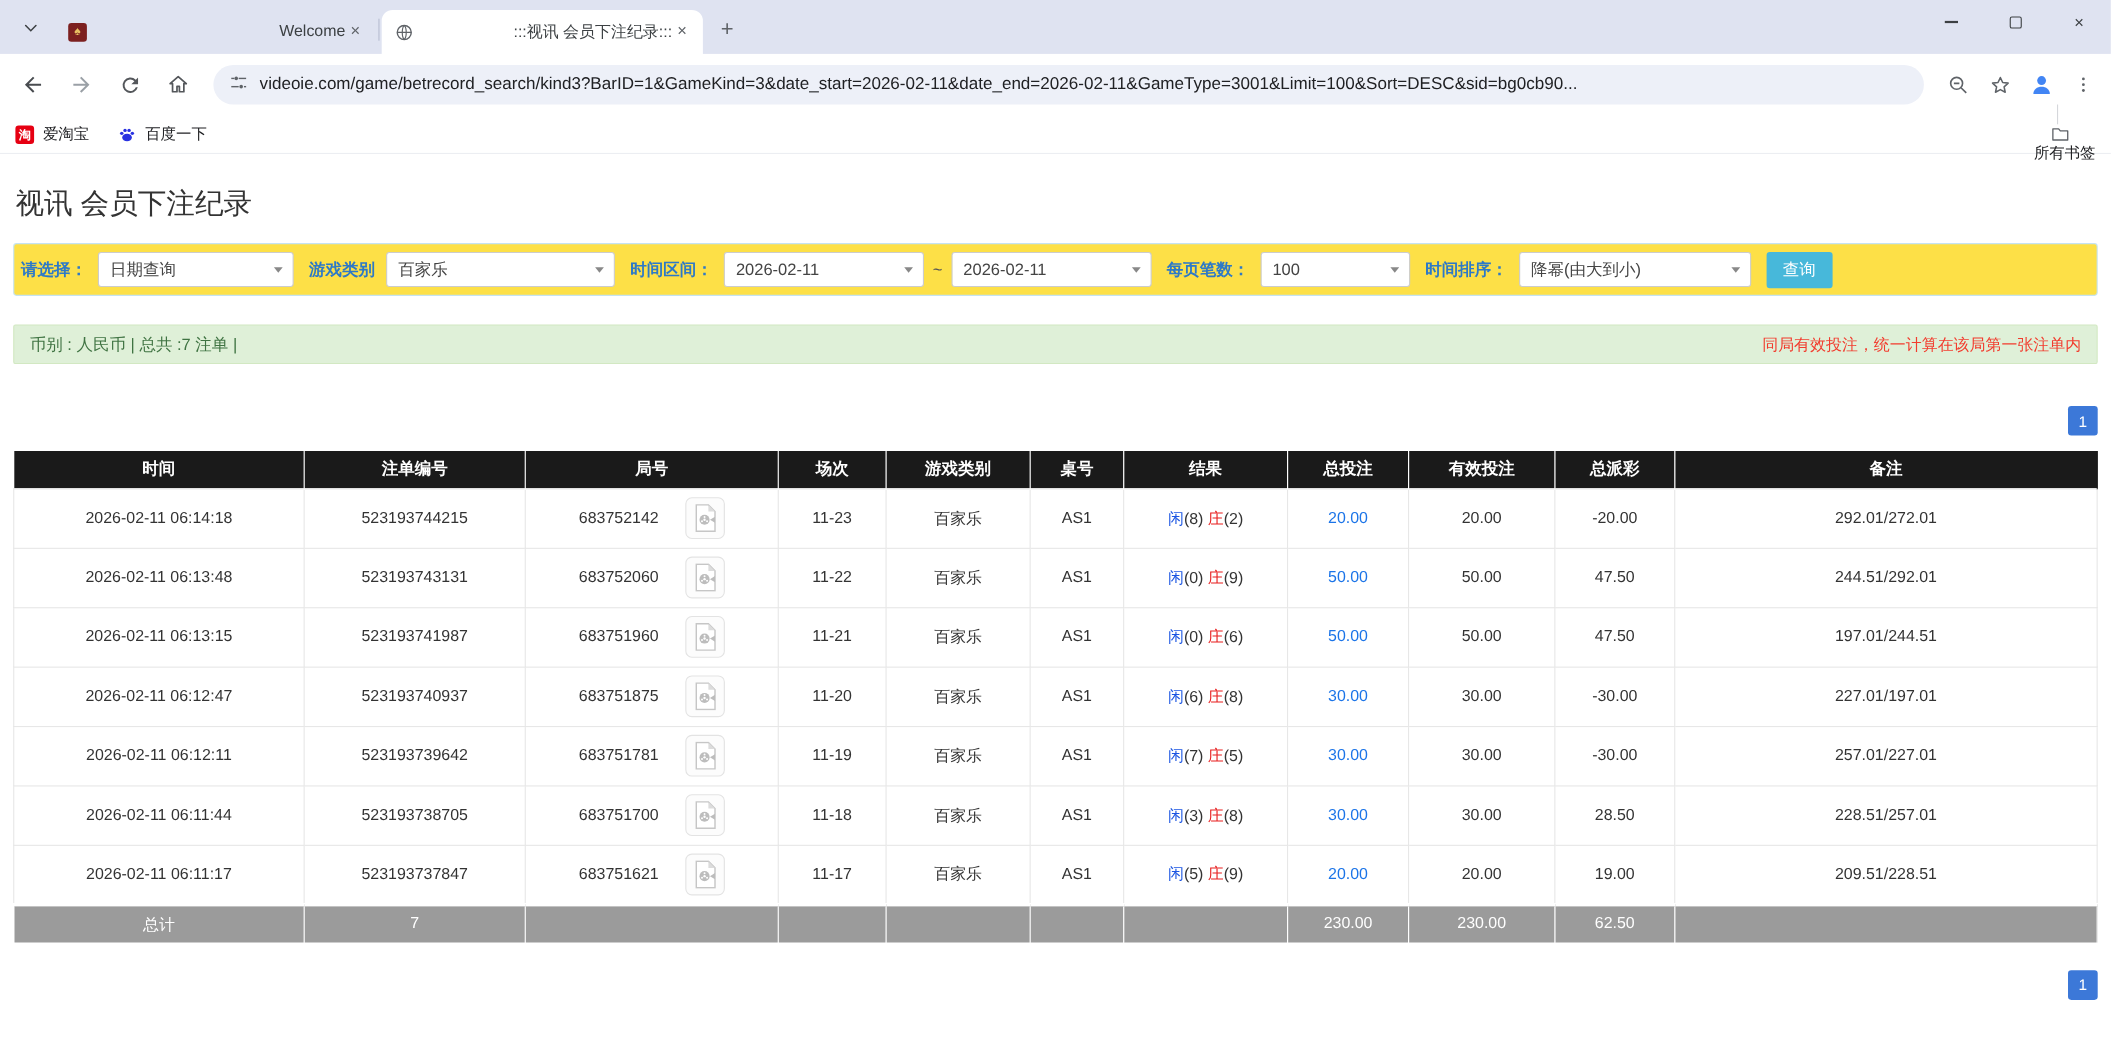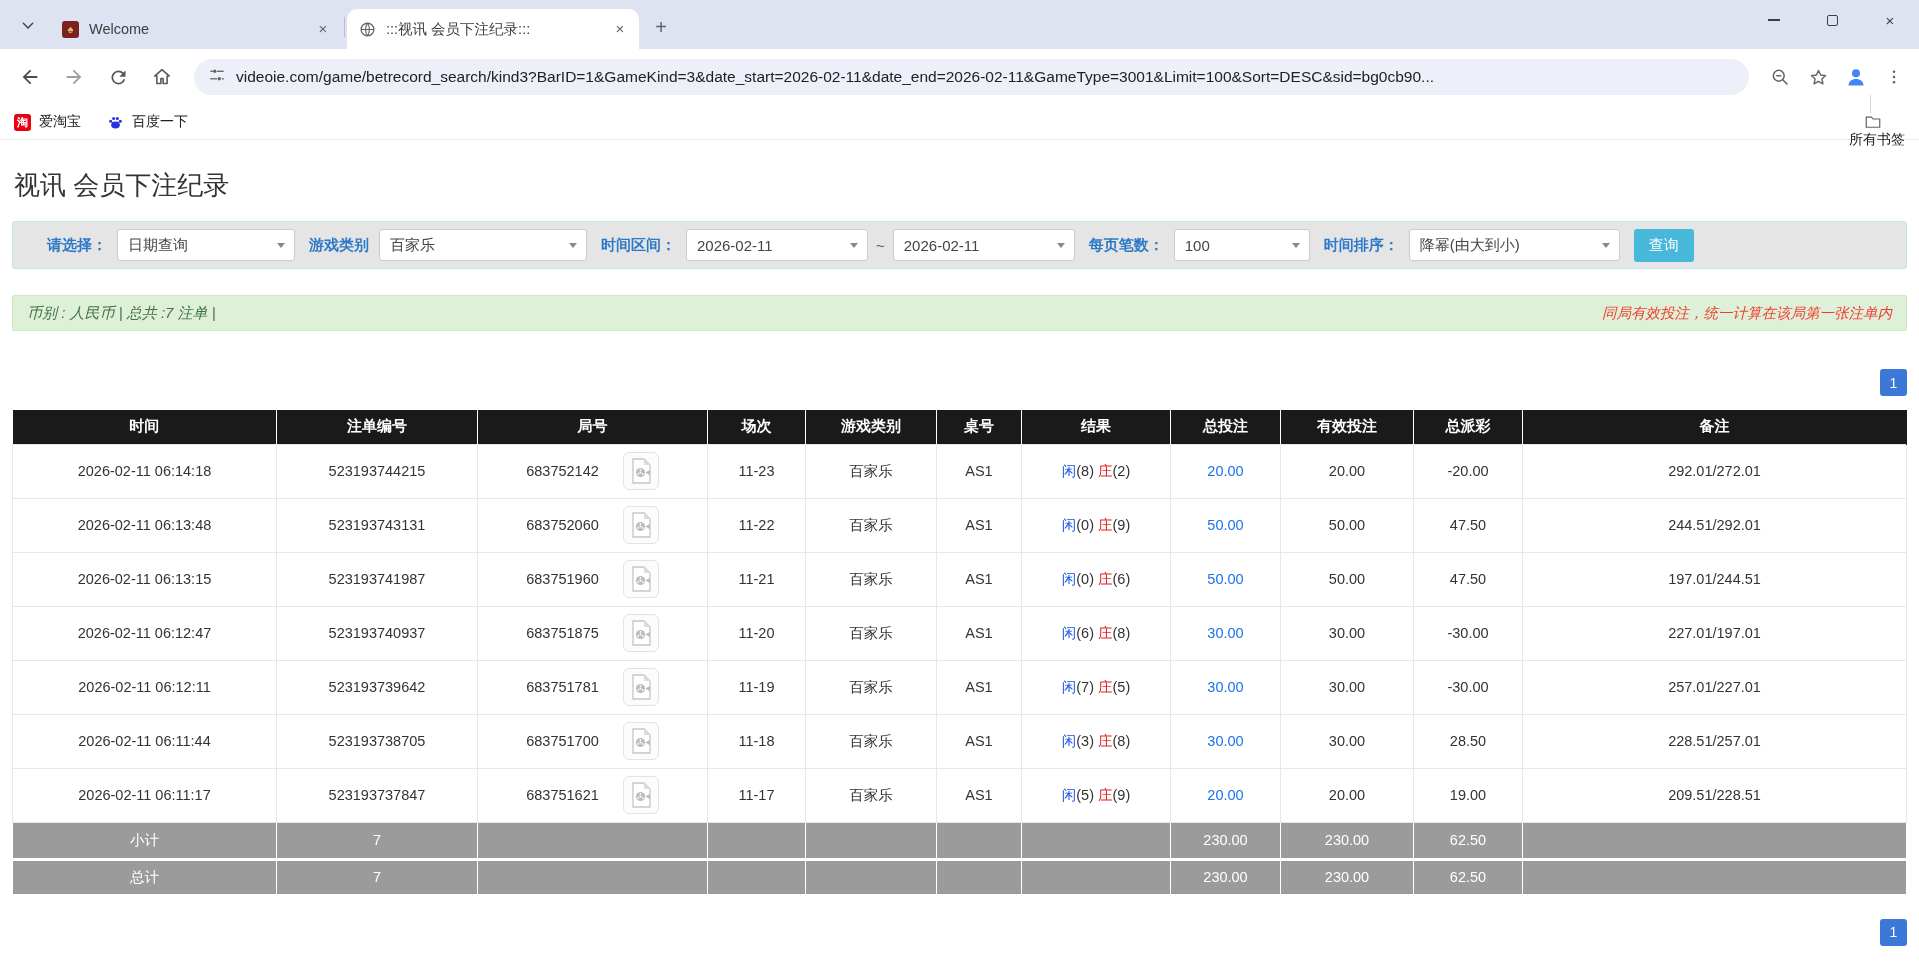--- a/index.html
+++ b/index.html
@@ -8,21 +8,21 @@
 
   
   .tab-strip { height:49px; background:#dfe3f1; display:flex; align-items:flex-end; position:relative; }
   .tab-search { width:28px; height:28px; margin:0 8px 10px 14px; border-radius:50%;
     display:flex; align-items:center; justify-content:center; cursor:pointer; }
   .tab { display:flex; align-items:center; width:292px; height:40px; padding:0 10px 0 12px;
     border-radius:10px 10px 0 0; font-size:14.5px; color:#3c4043; position:relative; }
   .tab.inactive { background:transparent; }
   .tab.active { background:#ffffff; }
   .tab .favicon { width:17px; height:17px; margin-right:10px; flex:0 0 auto; }
-  .tab .tab-title { flex:1 1 auto; white-space:nowrap; overflow:hidden; }
+  .tab .tab-title { flex:1 1 auto; white-space:nowrap; overflow:hidden;text-align:right; }
   .tab .tab-close { width:18px; height:18px; line-height:17px; text-align:center; border-radius:50%;
     font-size:15px; color:#5f6368; cursor:pointer; }
   .welcome-fav { width:17px; height:17px; border-radius:3px; background:#7c2020;
     color:#e8c063; font-size:11px; display:flex; align-items:center; justify-content:center; }
   .tab-divider { width:1px; height:20px; background:#b8bdd1; margin:0 2px 12px 2px; }
   .new-tab-btn { width:28px; height:28px; margin:0 0 8px 8px; font-size:20px; color:#5f6368;
     display:flex; align-items:center; justify-content:center; border-radius:50%; cursor:pointer; }
   .win-controls { position:absolute; right:0; top:0; height:40px; display:flex; }
   .win-btn { width:58px; height:40px; display:flex; align-items:center; justify-content:center;
     color:#3c4043; font-size:15px; cursor:pointer; }
@@ -47,36 +47,36 @@
   .taobao-ico { width:17px; height:17px; border-radius:3px; background:#e60012; color:#fff;
     font-size:11px; display:flex; align-items:center; justify-content:center; font-weight:bold; }
   .bm-right { margin-left:auto; display:flex; align-items:center; font-size:14px; color:#202124;flex-direction:column; }
   .bm-sep { width:1px; height:18px; background:#d5d7db; margin-right:14px; }
   .bm-right svg { margin-right:8px; }
 
   
   .content { padding:0 12px; background:#fff; }
   .page-title { font-size:26px; color:#333; font-weight:400; margin:28px 0 18px 2px; }
 
-  .filter-bar { height:48px; background:#e5e5e5; border:1px solid #c5e3f1; border-radius:3px;
-    display:flex; align-items:center; padding:0 32px; }
+  .filter-bar { height:48px; background:#fde047; border:1px solid #c5e3f1; border-radius:3px;
+    display:flex; align-items:center; padding:0 4px; }
   .f-label { font-size:15px; font-weight:bold; color:#2d79c7; margin:0 10px 0 14px; white-space:nowrap; }
   .f-label:first-child { margin-left:2px; }
   .sel { height:32px; background:#fff; border:1px solid #ccc; border-radius:3px; display:flex;
     align-items:center; cursor:pointer; }
   .sel .sel-val { flex:1 1 auto; padding:0 10px; font-size:15px; color:#444; white-space:nowrap; }
   .sel .sel-arrow { width:26px; height:100%; display:flex; align-items:center; justify-content:center; }
   .caret { width:0; height:0; border-left:4.5px solid transparent; border-right:4.5px solid transparent;
     border-top:5px solid #888; }
   .tilde { font-size:15px; color:#555; margin:0 8px; }
   .search-btn { height:33px; padding:0 15px; margin-left:14px; background:#47b8da; color:#fff;
     font-size:15px; border:none; border-radius:3px; cursor:pointer; }
 
   .summary-bar { margin-top:26px; height:36px; background:#dff0d8; border:1px solid #d2e8c2;
-    border-radius:2px; display:flex; align-items:center; padding:0 14px;font-style:italic; }
+    border-radius:2px; display:flex; align-items:center; padding:0 14px; }
   .summary-left { font-size:15px; color:#3f7342; }
   .summary-right { margin-left:auto; font-size:14.5px; color:#f23c2e; }
 
   .pag-row { display:flex; justify-content:flex-end; }
   .pag-row.top { margin-top:38px; }
   .pag-row.bottom { margin-top:24px; }
   .page-btn { min-width:27px; height:27px; background:#3c78d8; color:#fff; font-size:14px;
     display:flex; align-items:center; justify-content:center; border-radius:3px; cursor:pointer; }
 
   table.bet-table { width:100%; border-collapse:collapse; table-layout:fixed; margin-top:14px; }
@@ -521,33 +521,20 @@
           <td>百家乐</td>
           <td>AS1</td>
           <td><span class="res-p">闲</span><span class="res-n">(5)</span> <span class="res-b">庄</span><span class="res-n">(9)</span></td>
           <td><span class="blue-link">20.00</span></td>
           <td>20.00</td>
           <td>19.00</td>
           <td>209.51/228.51</td>
         </tr>
       </tbody>
     <tfoot>
-      <tr class="foot">
-        <td>小计</td>
-        <td>7</td>
-        <td></td>
-          <td></td>
-          <td></td>
-        <td></td>
-          <td></td>
-        <td>230.00</td>
-        <td>230.00</td>
-        <td>62.50</td>
-        <td></td>
-      </tr>
       <tr class="foot total">
         <td>总计</td>
         <td>7</td>
         <td></td>
           <td></td>
           <td></td>
         <td></td>
           <td></td>
         <td>230.00</td>
         <td>230.00</td>

